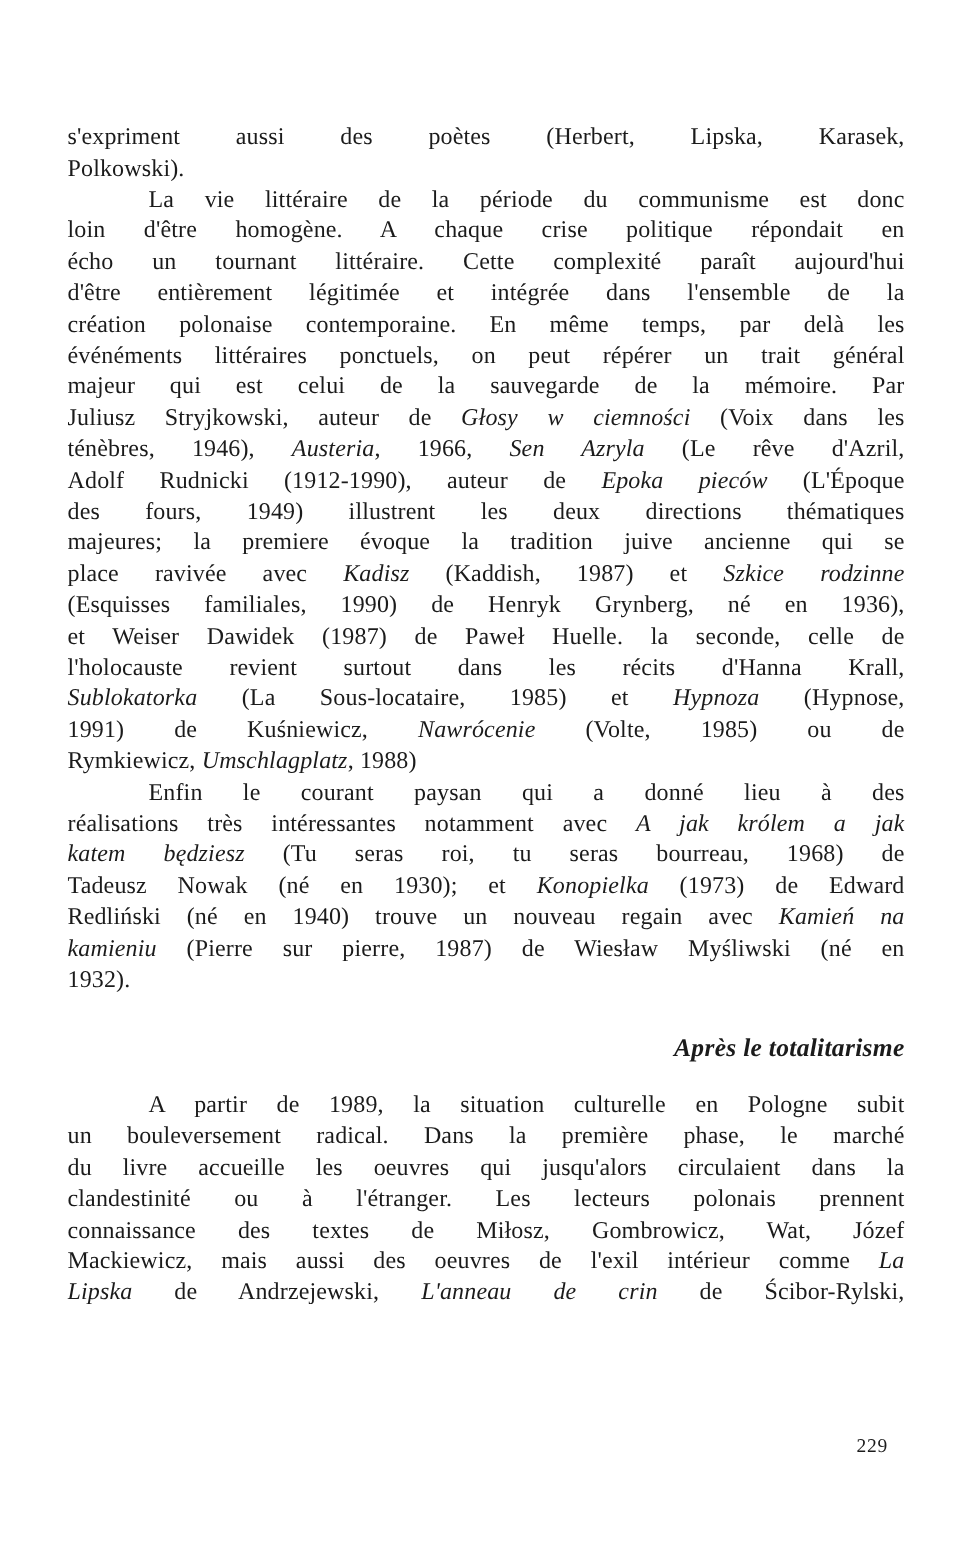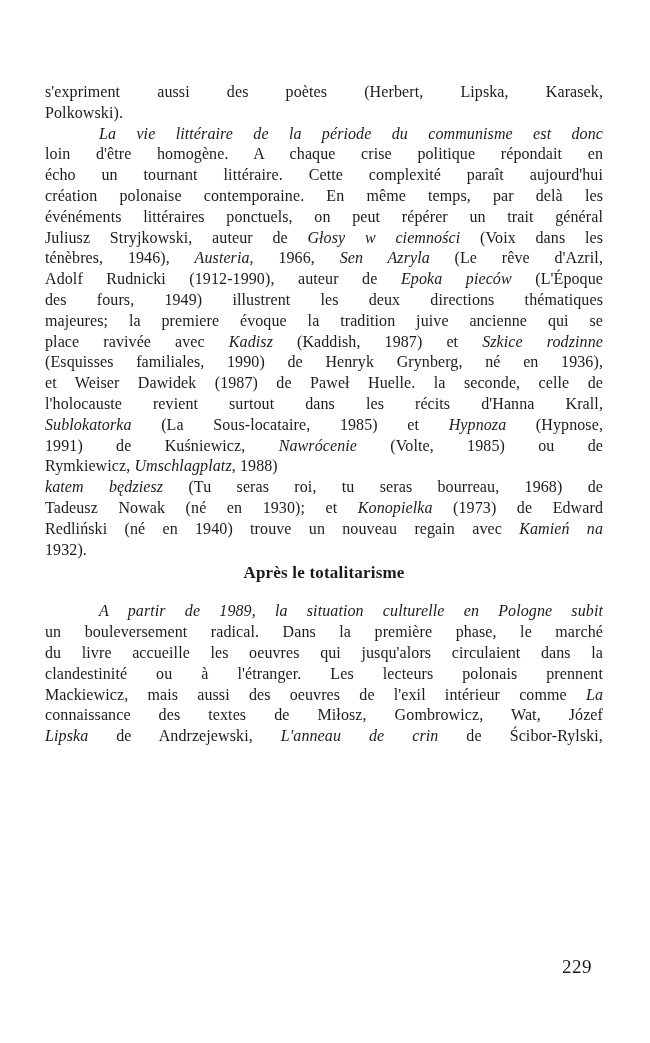--- a/index.html
+++ b/index.html
@@ -32,72 +32,77 @@
     text-justify: inter-word;
     letter-spacing: 0.1px;
     white-space: normal;
   }
   .line.endline {
     text-align: center;
     text-align-last: left;
   }
   .line.indent {
     text-indent: 54px;
-    font-style: italic;
   }
   .heading {
     font-size: 17px;
     font-weight: bold;
     line-height: 22px;
     height: 22px;
-    margin-top: 2px;
+    margin-top: 24px;
     margin-bottom: 17px;
-    text-align: center;
+    text-align: right;
     letter-spacing: 0.2px;
+    font-style: italic;
   }
   .page-number {
     position: absolute;
     top: 956px;
     right: 58px;
-    font-size: 19px;
+    font-size: 13px;
     letter-spacing: 0.5px;
   }
   i { font-style: italic; }
 </style>
 </head>
 <body>
 
 <div class="page">
   <div class="text-block">
       <div class="line"><span>s'expriment aussi des poètes (Herbert, Lipska, Karasek,</span></div>
       <div class="line endline"><span>Polkowski).</span></div>
       <div class="line indent"><span>La vie littéraire de la période du communisme est donc</span></div>
       <div class="line"><span>loin d'être homogène. A chaque crise politique répondait en</span></div>
       <div class="line"><span>écho un tournant littéraire. Cette complexité paraît aujourd'hui</span></div>
+      <div class="line"><span>d'être entièrement légitimée et intégrée dans l'ensemble de la</span></div>
       <div class="line"><span>création polonaise contemporaine. En même temps, par delà les</span></div>
       <div class="line"><span>événéments littéraires ponctuels, on peut répérer un trait général</span></div>
+      <div class="line"><span>majeur qui est celui de la sauvegarde de la mémoire. Par</span></div>
       <div class="line"><span>Juliusz Stryjkowski, auteur de </span><i>Głosy w ciemności</i><span> (Voix dans les</span></div>
       <div class="line"><span>ténèbres, 1946), </span><i>Austeria</i><span>, 1966, </span><i>Sen Azryla</i><span> (Le rêve d'Azril,</span></div>
       <div class="line"><span>Adolf Rudnicki (1912-1990), auteur de </span><i>Epoka pieców</i><span> (L'Époque</span></div>
       <div class="line"><span>des fours, 1949) illustrent les deux directions thématiques</span></div>
       <div class="line"><span>majeures; la premiere évoque la tradition juive ancienne qui se</span></div>
       <div class="line"><span>place ravivée avec </span><i>Kadisz</i><span> (Kaddish, 1987) et </span><i>Szkice rodzinne</i></div>
       <div class="line"><span>(Esquisses familiales, 1990) de Henryk Grynberg, né en 1936),</span></div>
       <div class="line"><span>et Weiser Dawidek (1987) de Paweł Huelle. la seconde, celle de</span></div>
       <div class="line"><span>l'holocauste revient surtout dans les récits d'Hanna Krall,</span></div>
       <div class="line"><i>Sublokatorka</i><span> (La Sous-locataire, 1985) et </span><i>Hypnoza</i><span> (Hypnose,</span></div>
       <div class="line"><span>1991) de Kuśniewicz, </span><i>Nawrócenie</i><span> (Volte, 1985) ou de</span></div>
       <div class="line endline"><span>Rymkiewicz, </span><i>Umschlagplatz</i><span>, 1988)</span></div>
+      <div class="line indent"><span>Enfin le courant paysan qui a donné lieu à des</span></div>
+      <div class="line"><span>réalisations très intéressantes notamment avec </span><i>A jak królem a jak</i></div>
       <div class="line"><i>katem będziesz</i><span> (Tu seras roi, tu seras bourreau, 1968) de</span></div>
       <div class="line"><span>Tadeusz Nowak (né en 1930); et </span><i>Konopielka</i><span> (1973) de Edward</span></div>
       <div class="line"><span>Redliński (né en 1940) trouve un nouveau regain avec </span><i>Kamień na</i></div>
+      <div class="line"><i>kamieniu</i><span> (Pierre sur pierre, 1987) de Wiesław Myśliwski (né en</span></div>
       <div class="line endline"><span>1932).</span></div>
       <div class="heading">Après le totalitarisme</div>
       <div class="line indent"><span>A partir de 1989, la situation culturelle en Pologne subit</span></div>
       <div class="line"><span>un bouleversement radical. Dans la première phase, le marché</span></div>
       <div class="line"><span>du livre accueille les oeuvres qui jusqu'alors circulaient dans la</span></div>
       <div class="line"><span>clandestinité ou à l'étranger. Les lecteurs polonais prennent</span></div>
+      <div class="line"><span>connaissance des textes de Miłosz, Gombrowicz, Wat, Józef</span></div>
       <div class="line"><span>Mackiewicz, mais aussi des oeuvres de l'exil intérieur comme </span><i>La</i></div>
-      <div class="line"><span>connaissance des textes de Miłosz, Gombrowicz, Wat, Józef</span></div>
       <div class="line"><i>Lipska</i><span> de Andrzejewski, </span><i>L'anneau de crin</i><span> de Ścibor-Rylski,</span></div>
     </div>
   <div class="page-number">229</div>
 </div>
 
 </body></html>

